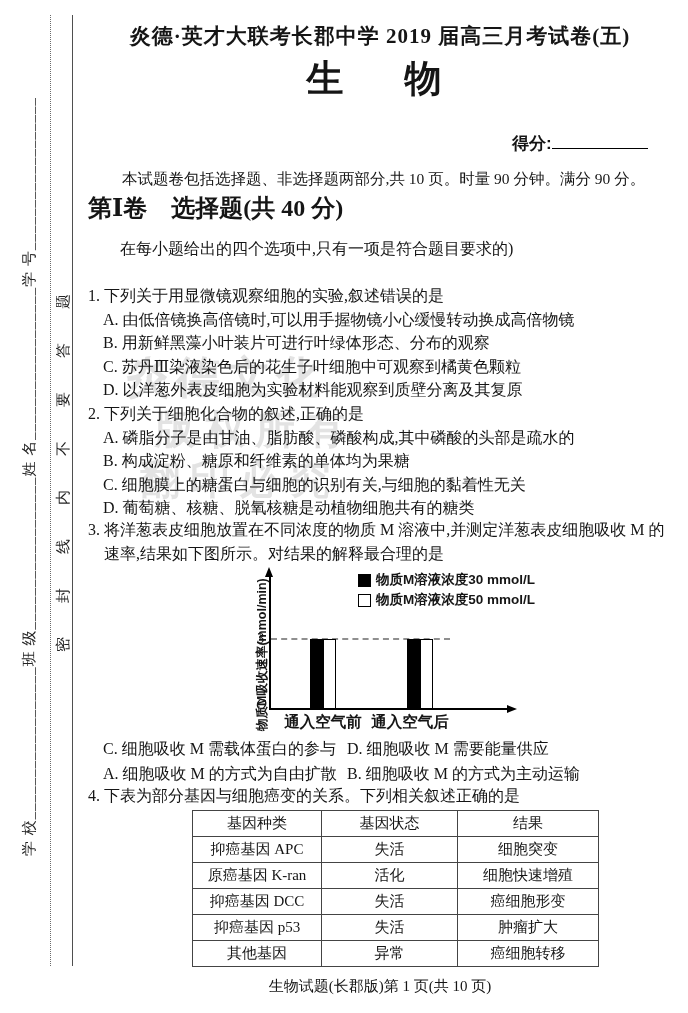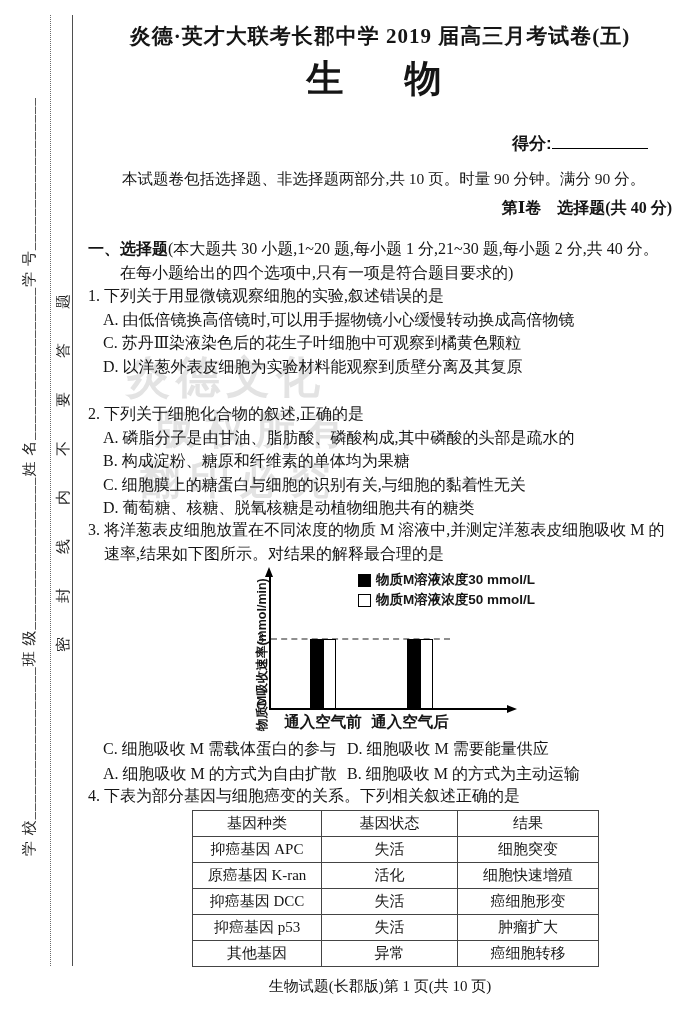--- a/index.html
+++ b/index.html
@@ -23,21 +23,21 @@
   .wm2 { left:52px;  top:402px; font-size:40px; letter-spacing:10px;margin-left:15px; }
   .wm3 { left:52px;  top:452px; font-size:40px; letter-spacing:10px; }
 
   .exam-title { top:22px; left:0; width:100%; text-align:center; font-size:21px; font-weight:bold; letter-spacing:1px; z-index:1; }
   .subject    { top:54px; left:0; width:100%; text-align:center; font-size:37px; font-weight:bold; letter-spacing:12px;
                 font-family:"Liberation Sans","DejaVu Sans",sans-serif; z-index:1; }
   .score      { left:424px; top:131px; font-size:17px; font-weight:bold;
                 font-family:"Liberation Sans","DejaVu Sans",sans-serif; z-index:1; }
   .score .blank { display:inline-block; width:96px; border-bottom:1.2px solid #000; height:1em; }
   .intro { top:169px; left:0; width:100%; font-size:15.5px; text-indent:34px; z-index:1; }
-  .section-title { top:198px; left:0; width:100%; text-align:right; font-size:16px; font-weight:bold; z-index:1; }
+  .section-title { top:192px; left:0; width:100%; text-align:left; font-size:24px; font-weight:bold; z-index:1; }
   .sel-head { top:237px; left:0; width:100%; font-size:16px; line-height:23.5px; z-index:1; }
   .sel-head .b { font-weight:bold; }
   .sel-head .line2 { padding-left:32px; }
 
   .q { left:0; width:100%; font-size:16px; line-height:23.5px; z-index:1; }
   .q .qtext { padding-left:16px; text-indent:-16px; }
   .q .opts > div { padding-left:15px; }
   #q1 { top:284px; } #q2 { top:402px; } #q3 { top:518px; } #q4 { top:784px; }
 
   
@@ -95,28 +95,28 @@
     <div class="subject">生　物</div>
 
     <div class="score">
       <span>得分:</span><span class="blank"></span>
     </div>
 
     <div class="intro">本试题卷包括选择题、非选择题两部分,共 10 页。时量 90 分钟。满分 90 分。</div>
     <div class="section-title">第Ⅰ卷　选择题(共 40 分)</div>
 
     <div class="sel-head">
-      <div><span class="b">一、选择题</span><span>(本大题共 30 小题,1~20 题,每小题 1 分,21~30 题,每小题 2 分,共 40 分。</span></div>
       <div class="line2">在每小题给出的四个选项中,只有一项是符合题目要求的)</div>
     </div>
 
     <div class="q" id="q1">
       <div class="qtext"><span>1.</span> <span>下列关于用显微镜观察细胞的实验,叙述错误的是</span></div>
       <div class="opts">
         <div>A. 由低倍镜换高倍镜时,可以用手握物镜小心缓慢转动换成高倍物镜</div>
+        <div>B. 用新鲜黑藻小叶装片可进行叶绿体形态、分布的观察</div>
         <div>C. 苏丹Ⅲ染液染色后的花生子叶细胞中可观察到橘黄色颗粒</div>
         <div>D. 以洋葱外表皮细胞为实验材料能观察到质壁分离及其复原</div>
       </div>
     </div>
 
     <div class="q" id="q2">
       <div class="qtext"><span>2.</span> <span>下列关于细胞化合物的叙述,正确的是</span></div>
       <div class="opts">
         <div>A. 磷脂分子是由甘油、脂肪酸、磷酸构成,其中磷酸的头部是疏水的</div>
         <div>B. 构成淀粉、糖原和纤维素的单体均为果糖</div>

